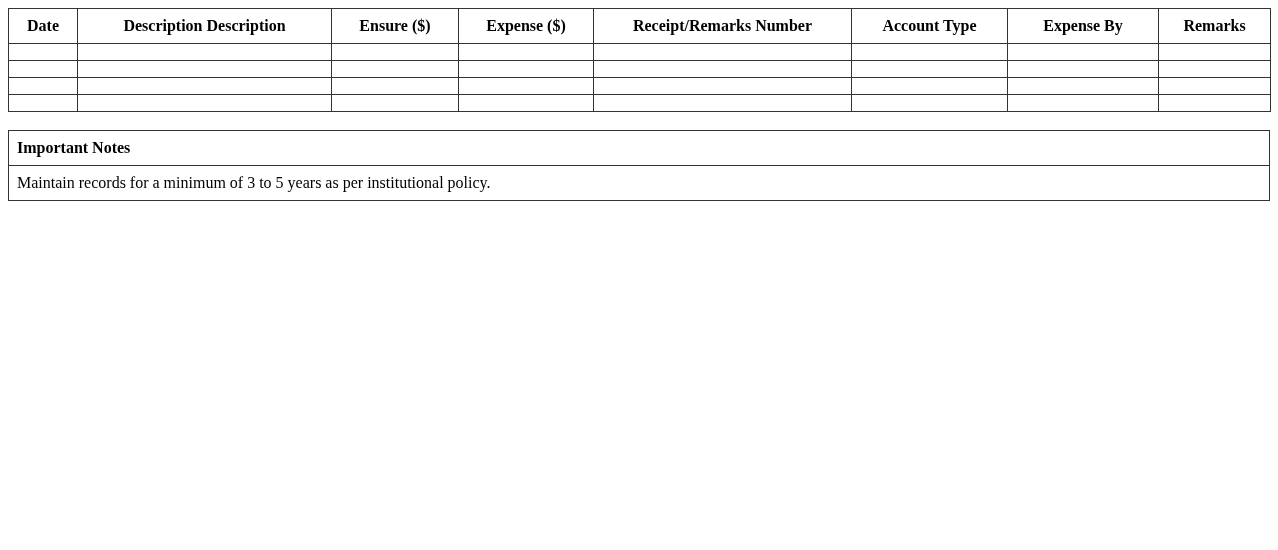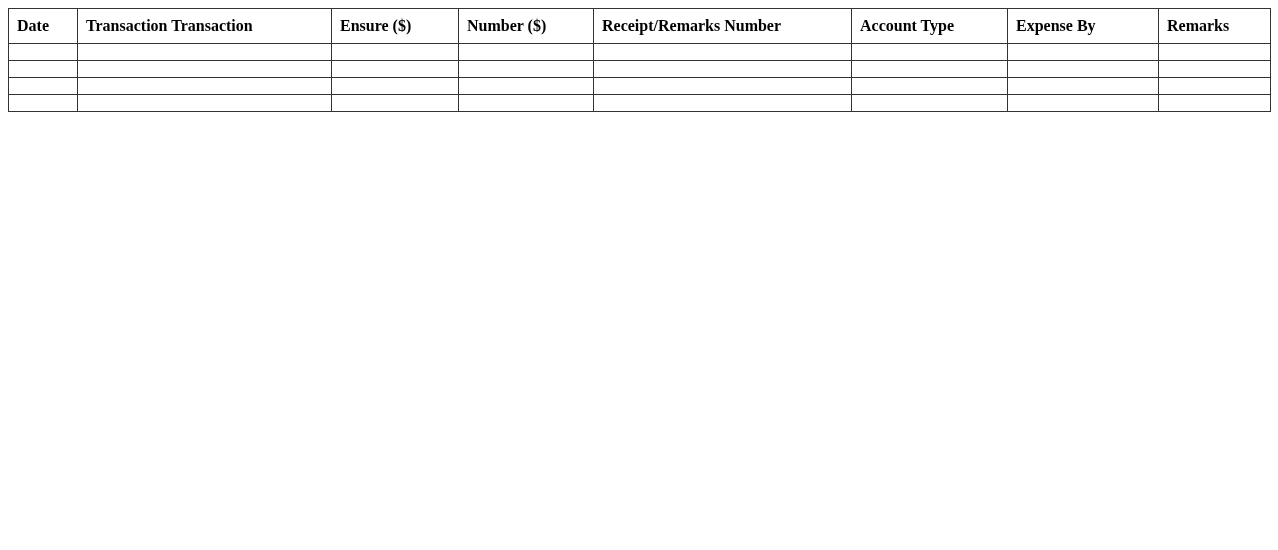--- a/index.html
+++ b/index.html
@@ -1,20 +1,20 @@
 <!DOCTYPE html>
 <html><head>
 <meta charset="utf-8">
 <style>
   html, body { margin:0; padding:0; background:#ffffff; }
   body { width:1278px; height:550px; position:relative; font-family:"Liberation Serif", serif; color:#000; }
   table { border-collapse:collapse; position:absolute; left:8px; width:1262px; table-layout:fixed; }
   td, th { border:1px solid #333; font-family:"Liberation Serif", serif; font-size:16px; }
   #ledger { top:8px; }
-  #ledger th { height:34px; padding:0 8px; text-align:left; font-weight:bold; vertical-align:middle; }
+  #ledger th { height:34px; padding:0 8px; text-align:center; font-weight:bold; vertical-align:middle; }
   #ledger td { height:16px; padding:0; }
   #notes { top:130px; }
   #notes td { height:34px; padding:0 8px; text-align:left; vertical-align:middle; }
   #notes td.head { font-weight:bold; }
 </style>
 </head>
 <body>
 
 <table id="ledger">
   <colgroup>
@@ -23,23 +23,23 @@
       <col style="width:127px">
       <col style="width:135px">
     <col style="width:258px">
       <col style="width:156px">
       <col style="width:151px">
       <col style="width:112px">
   </colgroup>
   <thead>
     <tr>
       <th>Date</th>
-      <th>Transaction Transaction</th>
+      <th>Description Description</th>
       <th>Ensure ($)</th>
-      <th>Number ($)</th>
+      <th>Expense ($)</th>
       <th>Receipt/Remarks Number</th>
       <th>Account Type</th>
       <th>Expense By</th>
       <th>Remarks</th>
     </tr>
   </thead>
   <tbody>
     <tr>
       <td></td>
       <td></td>
@@ -78,14 +78,20 @@
       <td></td>
       <td></td>
       <td></td>
       <td></td>
     </tr>
   </tbody>
 </table>
 
 <table id="notes">
   <tbody>
+    <tr>
+      <td class="head">Important Notes</td>
+    </tr>
+    <tr>
+      <td>Maintain records for a minimum of 3 to 5 years as per institutional policy.</td>
+    </tr>
   </tbody>
 </table>
 
 </body></html>

